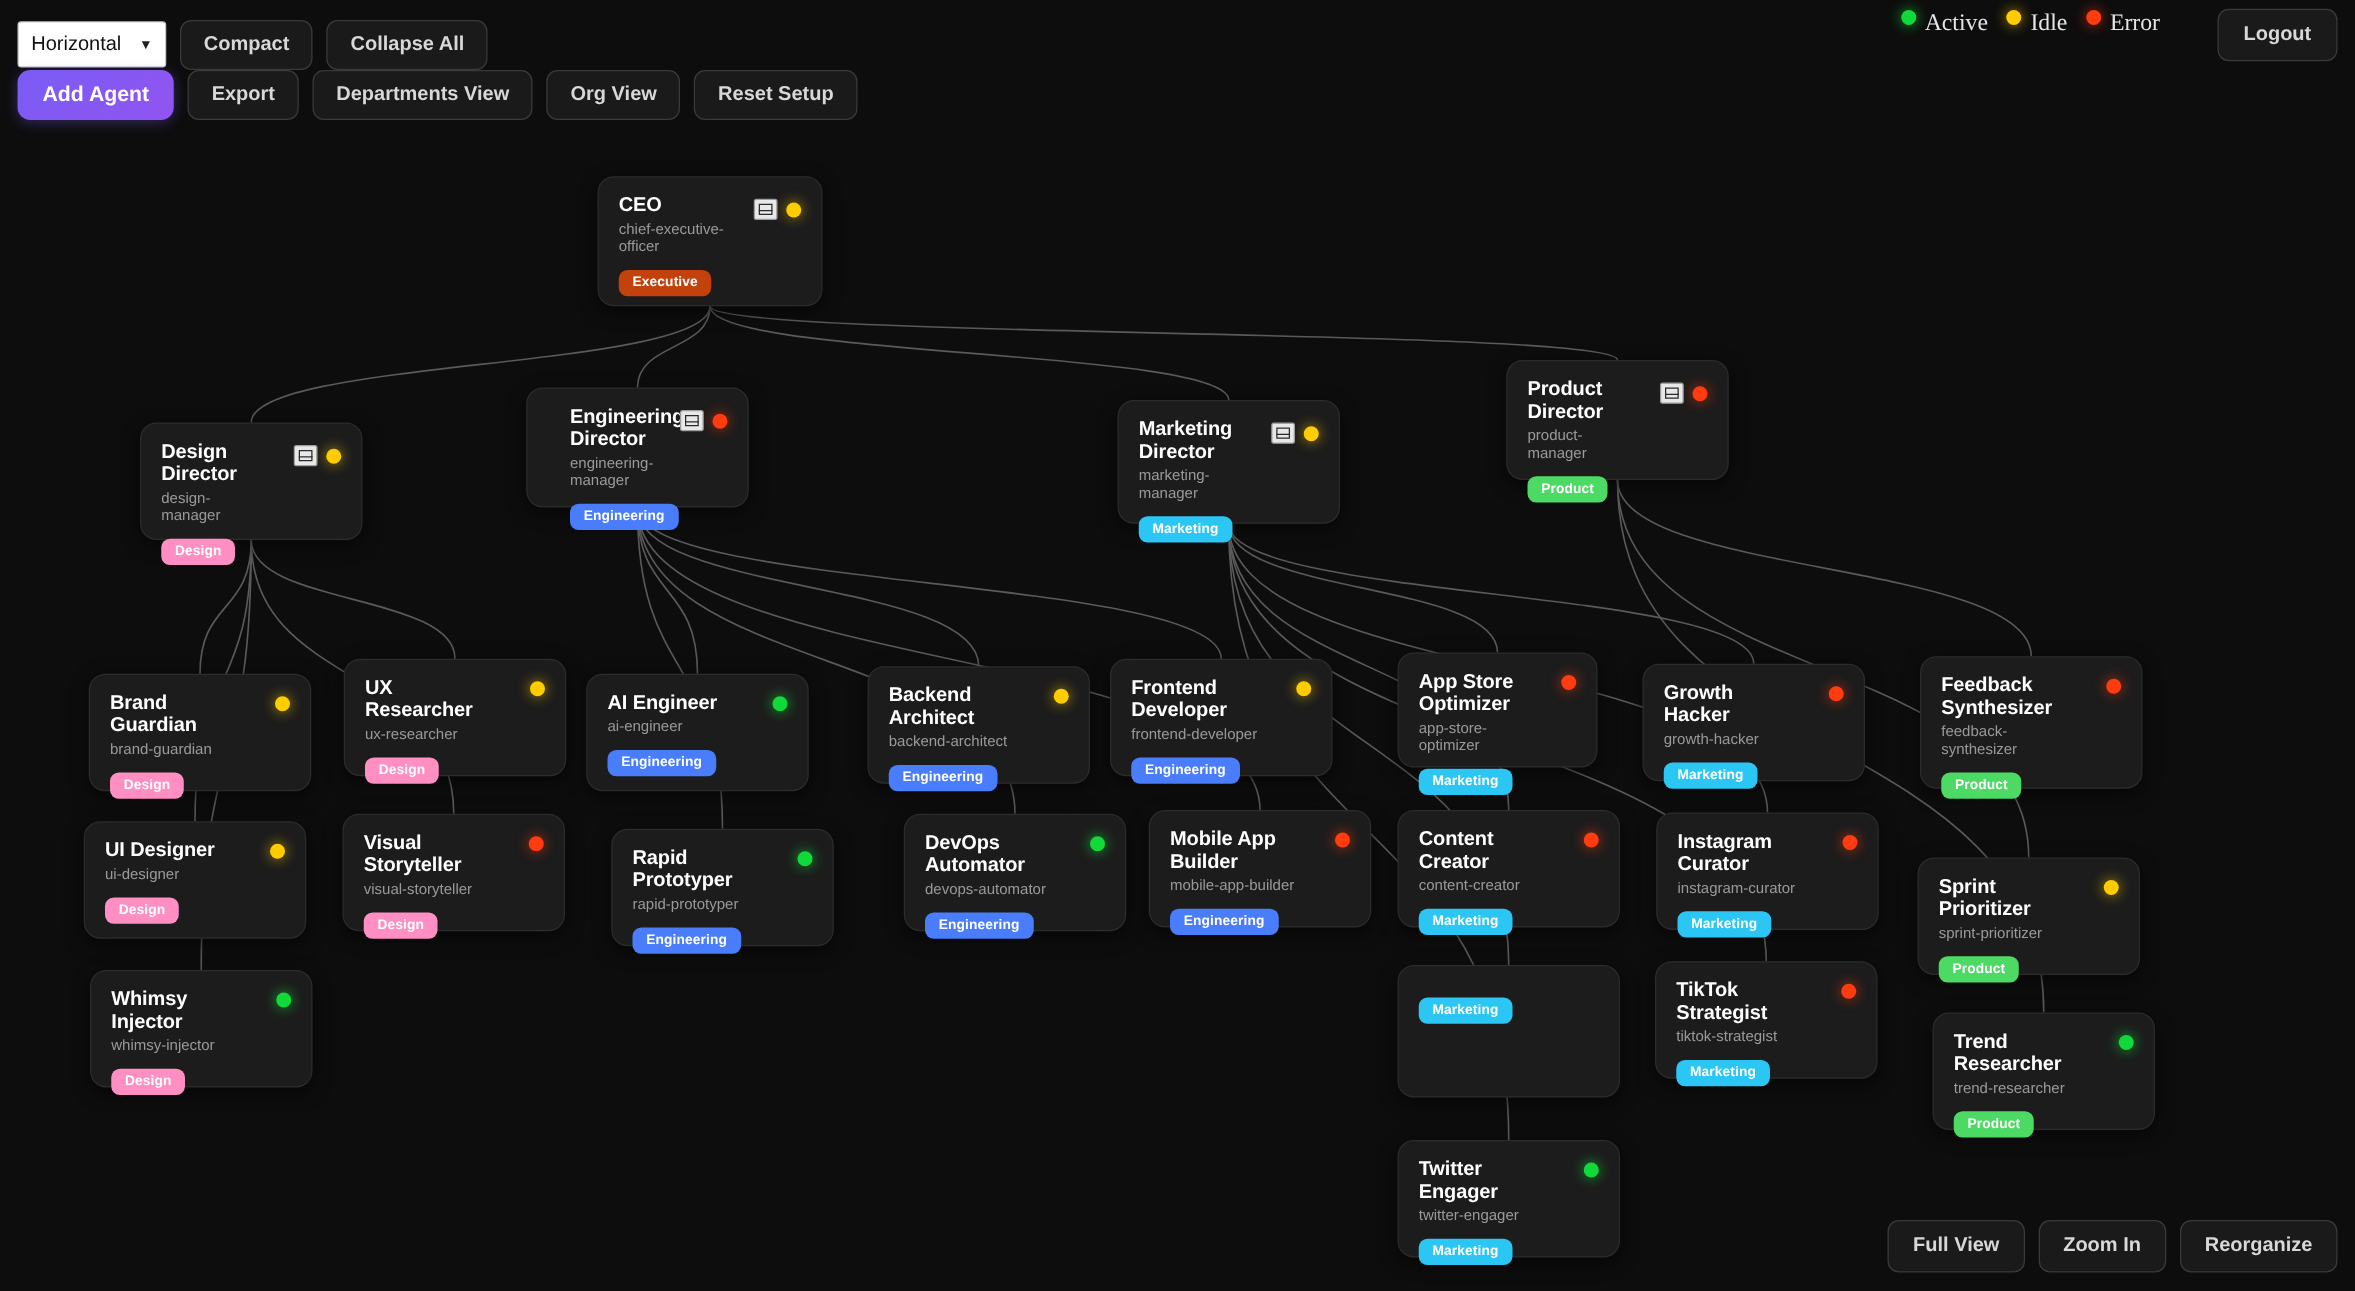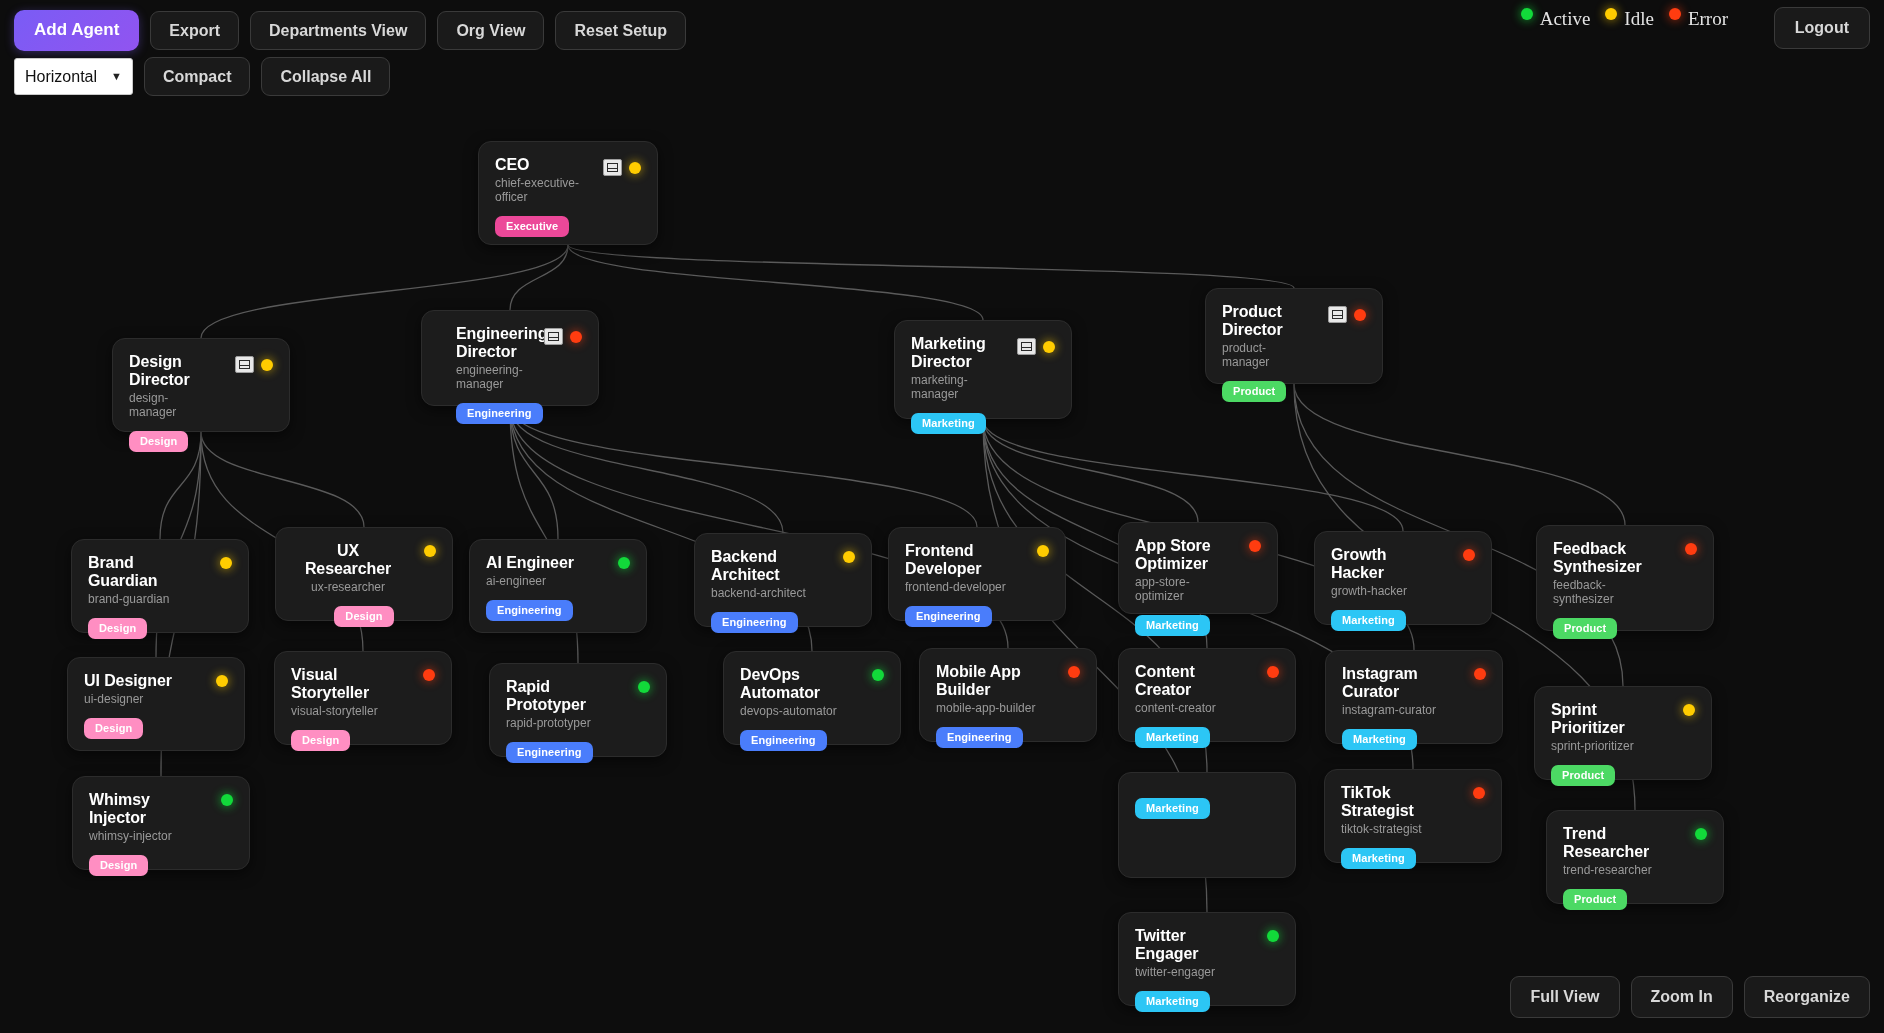--- a/index.html
+++ b/index.html
@@ -193,21 +193,21 @@
     display: inline-block;
     margin-top: 11px;
     font-size: 11px;
     font-weight: bold;
     color: #ffffff;
     border-radius: 7px;
     padding: 5px 11px;
     line-height: 1;
     letter-spacing: .1px;
   }
-  .badge-Executive  { background: #ec4899; }
+  .badge-Executive  { background: #c2410c; }
   .badge-Design     { background: #ff8ec2; }
   .badge-Engineering{ background: #4a7dfb; }
   .badge-Marketing  { background: #2cc6f5; }
   .badge-Product    { background: #4cd964; }
 
   
   .bottom-actions {
     position: absolute;
     right: 14px;
     bottom: 15px;
@@ -216,36 +216,36 @@
     z-index: 40;
   }
   .bottom-actions .btn { font-size: 16px; padding: 11px 19px; }
 </style>
 </head>
 <body>
 
 <div id="app">
 
   <div class="toolbar">
-    <div class="toolbar-row row1">
-      <button class="btn btn-primary">Add Agent</button>
-      <button class="btn">Export</button>
-      <button class="btn">Departments View</button>
-      <button class="btn">Org View</button>
-      <button class="btn">Reset Setup</button>
-    </div>
     <div class="toolbar-row row2">
       <span class="select-wrap">
         <select class="layout-select">
           <option>Horizontal</option>
         </select>
         <span class="select-caret">▼</span>
       </span>
       <button class="btn">Compact</button>
       <button class="btn">Collapse All</button>
+    </div>
+    <div class="toolbar-row row1">
+      <button class="btn btn-primary">Add Agent</button>
+      <button class="btn">Export</button>
+      <button class="btn">Departments View</button>
+      <button class="btn">Org View</button>
+      <button class="btn">Reset Setup</button>
     </div>
   </div>
 
   <div class="legend">
     <div class="legend-item">
       <span class="dot dot-active"></span>
       <span>Active</span>
     </div>
     <div class="legend-item">
       <span class="dot dot-idle"></span>
@@ -357,21 +357,21 @@
           </div><span class="badge badge-Design">Design</span></div>
         <div class="node" style="left: 72px; top: 776px; width: 178px; height: 94px;"><div class="node-head">
             <div class="node-titles">
               <div class="node-title">Whimsy Injector</div>
               <div class="node-slug">whimsy-injector</div>
             </div>
             <div class="node-ctrls">
               <span class="dot dot-active"></span>
             </div>
           </div><span class="badge badge-Design">Design</span></div>
-        <div class="node" style="left: 275px; top: 527px; width: 178px; height: 94px; text-align: center;"><div class="node-head">
+        <div class="node" style="left: 275px; top: 527px; width: 178px; height: 94px;"><div class="node-head">
             <div class="node-titles">
               <div class="node-title">UX Researcher</div>
               <div class="node-slug">ux-researcher</div>
             </div>
             <div class="node-ctrls">
               <span class="dot dot-idle"></span>
             </div>
           </div><span class="badge badge-Design">Design</span></div>
         <div class="node" style="left: 274px; top: 651px; width: 178px; height: 94px;"><div class="node-head">
             <div class="node-titles">

